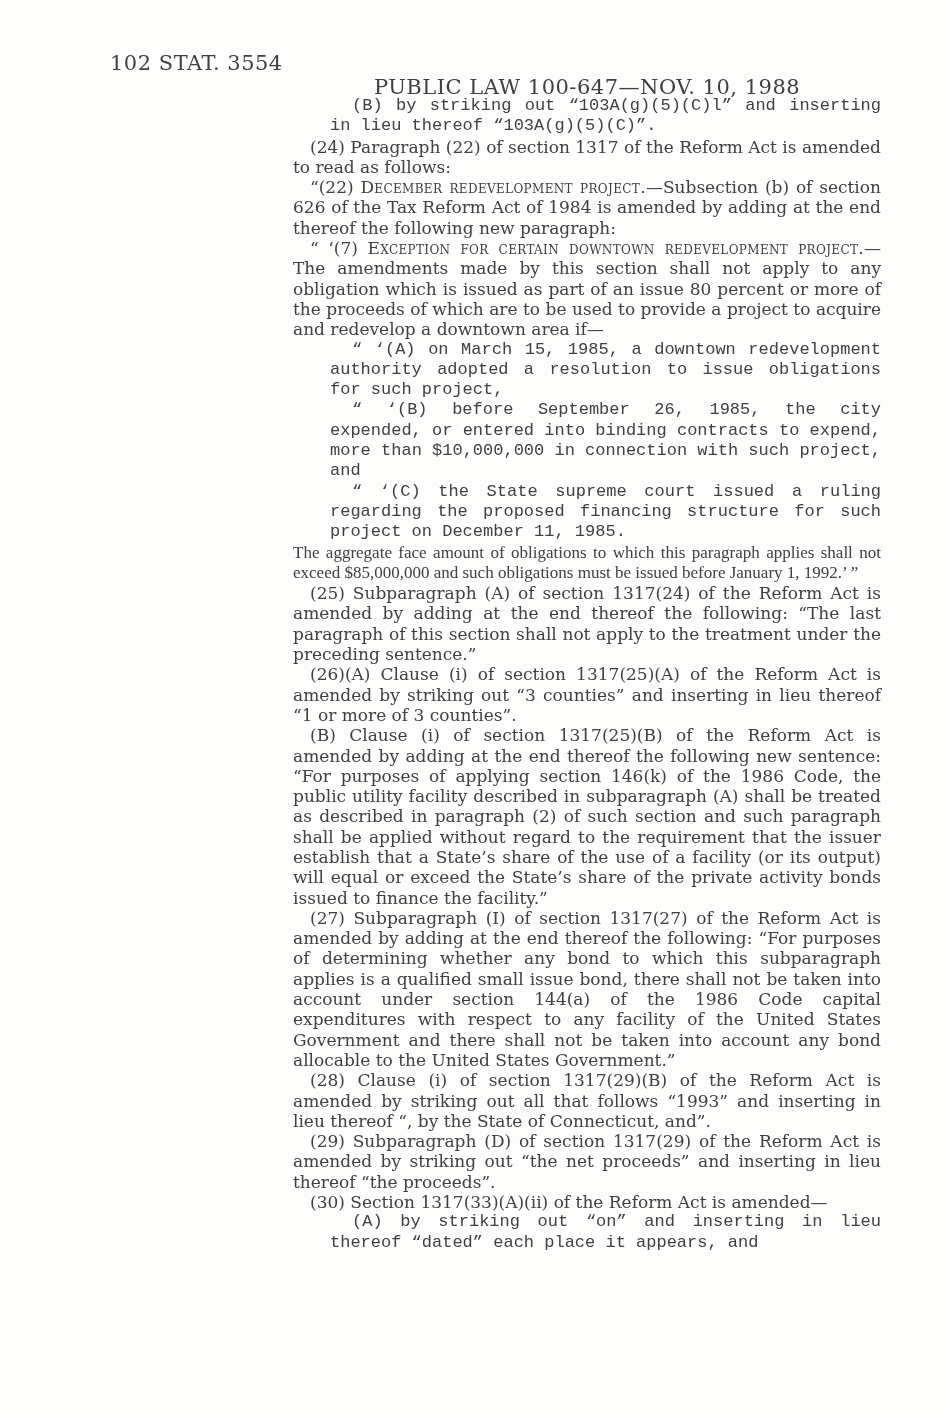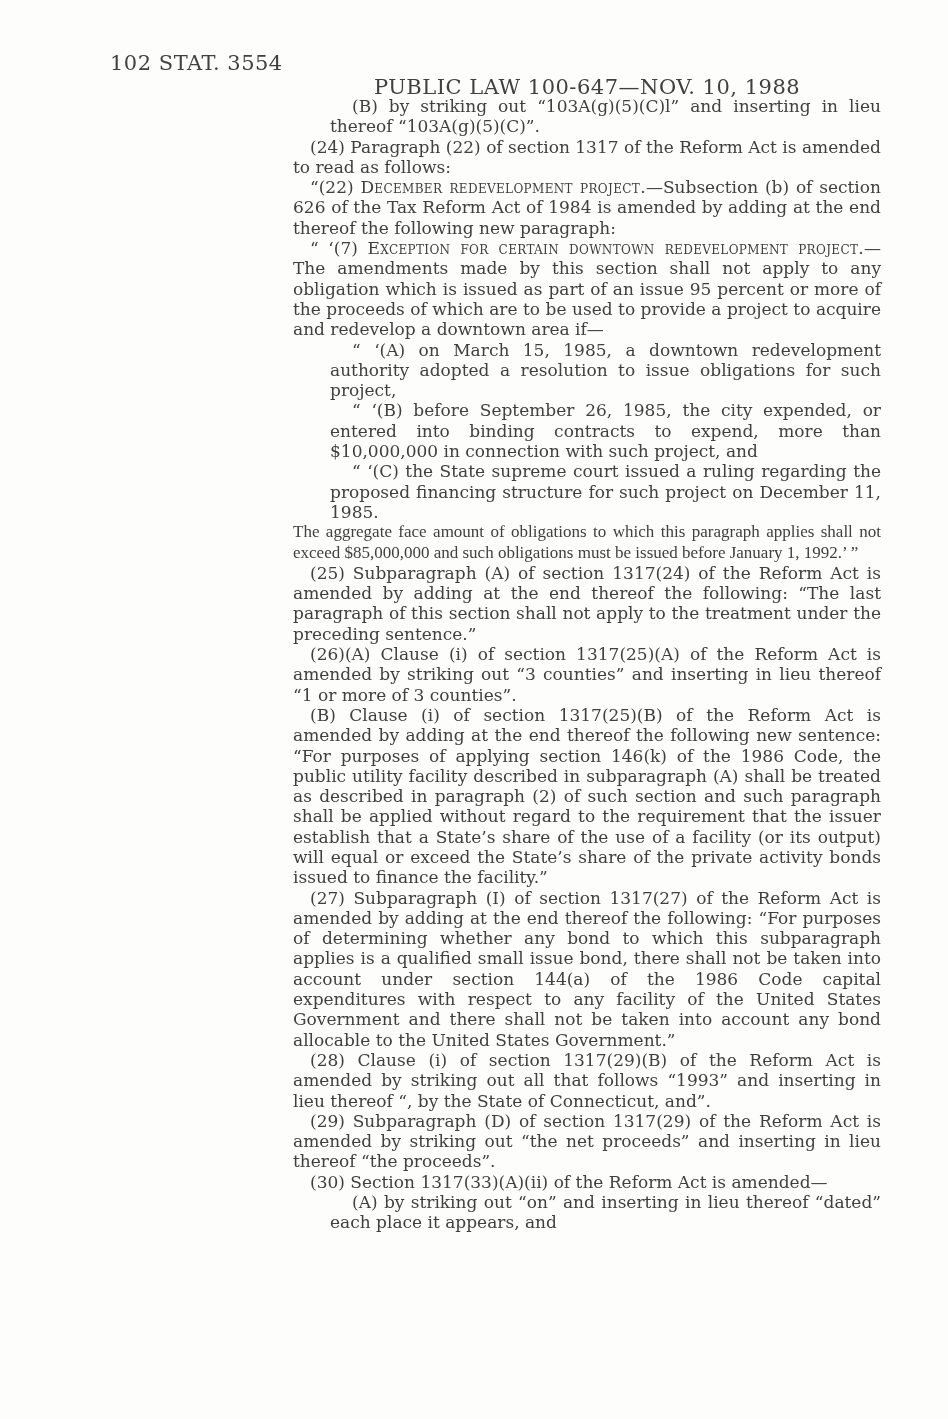--- a/index.html
+++ b/index.html
@@ -39,38 +39,38 @@
     position: absolute;
     left: 293px;
     top: 96px;
     width: 588px;
     font-size: 17px;
     line-height: 20.3px;
     text-align: justify;
   }
   .text-block p { margin: 0; padding: 0; }
   .text-block p.num   { text-indent: 17px; }
-  .text-block p.sub   { margin-left: 37px; text-indent: 22px; }
+  .text-block p.sub   { margin-left: 37px; text-indent: 22px; font-family: Liberation Mono, monospace; }
   .text-block p.flush { text-indent: 0; font-family: Liberation Serif, serif; }
   .sc {
     font-variant: small-caps;
     letter-spacing: 0.02em;
   }
 </style>
 </head>
 <body>
 
 <div class="page">
   <div class="stat-label">102 STAT. 3554</div>
   <div class="running-head">PUBLIC LAW 100-647—NOV. 10, 1988</div>
   <div class="text-block">
       <p class="sub"><span>(B) by striking out “103A(g)(5)(C)l” and inserting in lieu thereof “103A(g)(5)(C)”.</span></p>
       <p class="num"><span>(24) Paragraph (22) of section 1317 of the Reform Act is amended to read as follows:</span></p>
       <p class="num"><span>“(22) </span><span class="sc">December redevelopment project.</span><span>—Subsection (b) of section 626 of the Tax Reform Act of 1984 is amended by adding at the end thereof the following new paragraph:</span></p>
-      <p class="num"><span>“ ‘(7) </span><span class="sc">Exception for certain downtown redevelopment project.</span><span>—The amendments made by this section shall not apply to any obligation which is issued as part of an issue 95 percent or more of the proceeds of which are to be used to provide a project to acquire and redevelop a downtown area if—</span></p>
+      <p class="num"><span>“ ‘(7) </span><span class="sc">Exception for certain downtown redevelopment project.</span><span>—The amendments made by this section shall not apply to any obligation which is issued as part of an issue 80 percent or more of the proceeds of which are to be used to provide a project to acquire and redevelop a downtown area if—</span></p>
       <p class="sub"><span>“ ‘(A) on March 15, 1985, a downtown redevelopment authority adopted a resolution to issue obligations for such project,</span></p>
       <p class="sub"><span>“ ‘(B) before September 26, 1985, the city expended, or entered into binding contracts to expend, more than $10,000,000 in connection with such project, and</span></p>
       <p class="sub"><span>“ ‘(C) the State supreme court issued a ruling regarding the proposed financing structure for such project on December 11, 1985.</span></p>
       <p class="flush"><span>The aggregate face amount of obligations to which this paragraph applies shall not exceed $85,000,000 and such obligations must be issued before January 1, 1992.’ ”</span></p>
       <p class="num"><span>(25) Subparagraph (A) of section 1317(24) of the Reform Act is amended by adding at the end thereof the following: “The last paragraph of this section shall not apply to the treatment under the preceding sentence.”</span></p>
       <p class="num"><span>(26)(A) Clause (i) of section 1317(25)(A) of the Reform Act is amended by striking out “3 counties” and inserting in lieu thereof “1 or more of 3 counties”.</span></p>
       <p class="num"><span>(B) Clause (i) of section 1317(25)(B) of the Reform Act is amended by adding at the end thereof the following new sentence: “For purposes of applying section 146(k) of the 1986 Code, the public utility facility described in subparagraph (A) shall be treated as described in paragraph (2) of such section and such paragraph shall be applied without regard to the requirement that the issuer establish that a State’s share of the use of a facility (or its output) will equal or exceed the State’s share of the private activity bonds issued to finance the facility.”</span></p>
       <p class="num"><span>(27) Subparagraph (I) of section 1317(27) of the Reform Act is amended by adding at the end thereof the following: “For purposes of determining whether any bond to which this subparagraph applies is a qualified small issue bond, there shall not be taken into account under section 144(a) of the 1986 Code capital expenditures with respect to any facility of the United States Government and there shall not be taken into account any bond allocable to the United States Government.”</span></p>
       <p class="num"><span>(28) Clause (i) of section 1317(29)(B) of the Reform Act is amended by striking out all that follows “1993” and inserting in lieu thereof “, by the State of Connecticut, and”.</span></p>
       <p class="num"><span>(29) Subparagraph (D) of section 1317(29) of the Reform Act is amended by striking out “the net proceeds” and inserting in lieu thereof “the proceeds”.</span></p>

